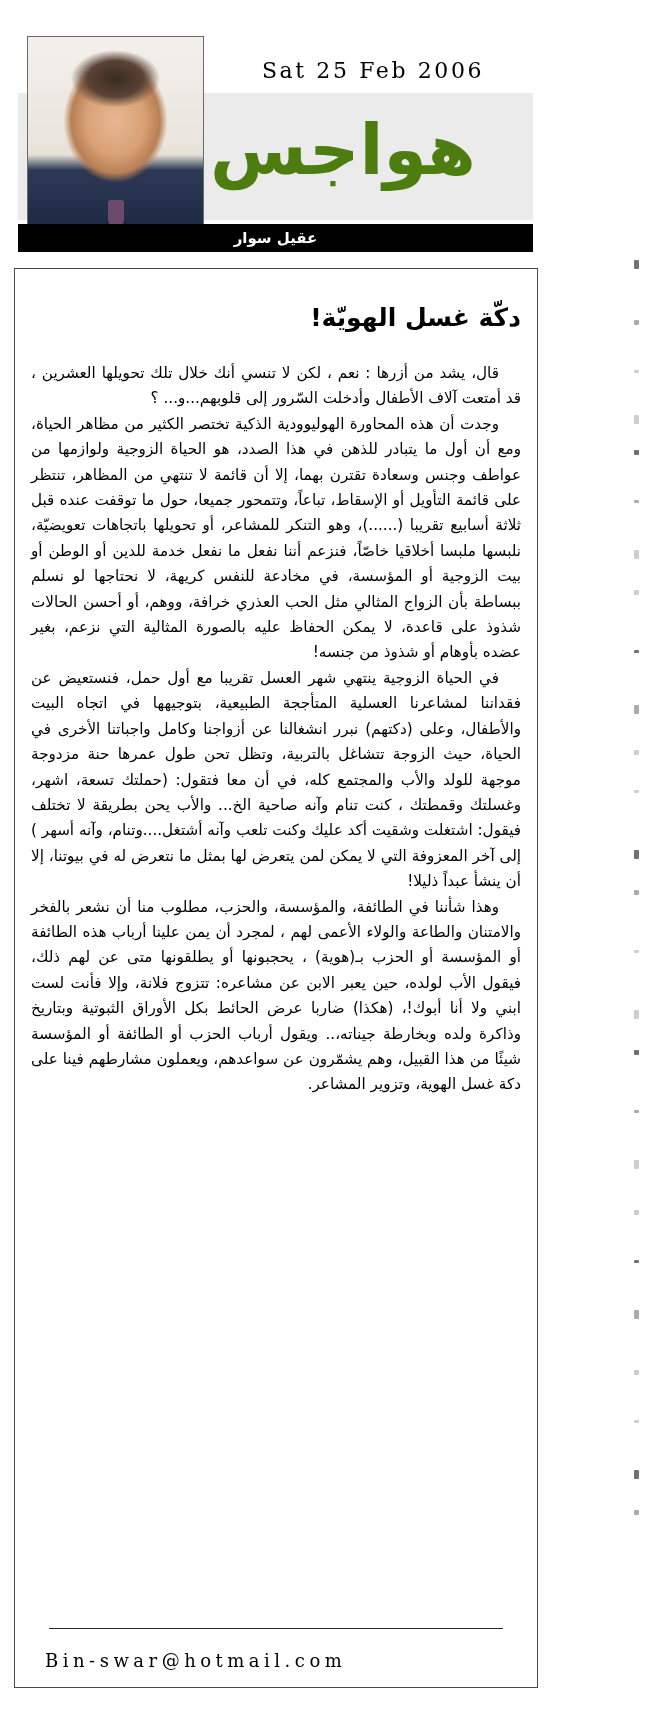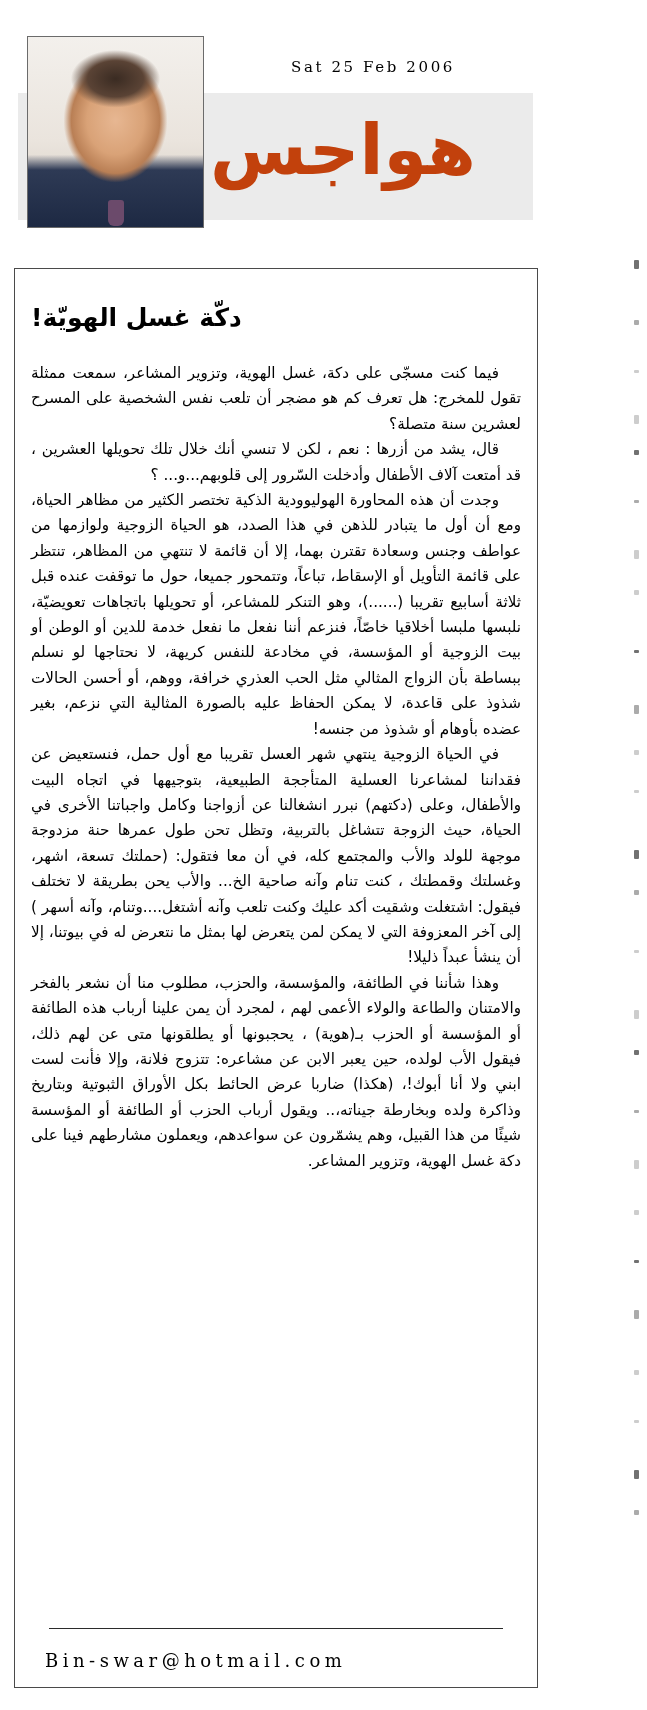--- a/index.html
+++ b/index.html
@@ -81,39 +81,39 @@
     border-radius: 3px 3px 6px 6px;
   }
 
   .masthead-date {
     position: absolute;
     left: 233px;
     top: 58px;
     width: 280px;
     text-align: center;
     font-family: "DejaVu Serif", "Liberation Serif", serif;
-    font-size: 15px;
+    font-size: 22px;
     letter-spacing: 2.6px;
     color: #000;
     white-space: nowrap;
   }
 
   .masthead-logo {
     position: absolute;
     left: 210px;
     top: 108px;
     width: 320px;
     text-align: left;
     direction: rtl;
     font-family: "DejaVu Sans", "Liberation Sans", sans-serif;
     font-weight: bold;
     font-size: 70px;
     line-height: 84px;
     letter-spacing: -1px;
-    color: #c2410c;
+    color: #4d7c0f;
     white-space: nowrap;
   }
 
   .byline-bar {
     position: absolute;
     left: 18px;
     top: 224px;
     width: 515px;
     height: 28px;
     background: #000000;
@@ -137,21 +137,21 @@
     top: 268px;
     width: 524px;
     height: 1420px;
     border: 1px solid #4a4a4a;
     background: #ffffff;
     box-sizing: border-box;
     padding: 18px 16px 0 16px;
   }
 
   .article-title {
-    text-align: left;
+    text-align: right;
     font-size: 25px;
     font-weight: bold;
     line-height: 34px;
     margin: 14px 0 26px 0;
     letter-spacing: -0.3px;
   }
 
   .article-body {
     font-size: 15.2px;
     line-height: 25.4px;
@@ -214,28 +214,30 @@
     <div class="masthead-band"></div>
 
     <div class="portrait-frame">
       <div class="portrait"></div>
     </div>
 
     <div class="masthead-date">Sat 25 Feb 2006</div>
 
     <div class="masthead-logo">هواجس</div>
 
+    <div class="byline-bar">
+      <div class="byline-text">عقيل سوار</div>
+    </div>
   </div>
 
   <div class="article-box">
 
     <h1 class="article-title">دكّة غسل الهويّة!</h1>
 
     <div class="article-body">
-      <p>فيما كنت مسجّى على دكة، غسل الهوية، وتزوير المشاعر، سمعت ممثلة تقول للمخرج: هل تعرف كم هو مضجر أن تلعب نفس الشخصية على المسرح لعشرين سنة متصلة؟</p>
       <p>قال، يشد من أزرها : نعم ، لكن لا تنسي أنك خلال تلك تحويلها العشرين ، قد أمتعت آلاف الأطفال وأدخلت السّرور إلى قلوبهم...و... ؟</p>
       <p>وجدت أن هذه المحاورة الهوليوودية الذكية تختصر الكثير من مظاهر الحياة، ومع أن أول ما يتبادر للذهن في هذا الصدد، هو الحياة الزوجية ولوازمها من عواطف وجنس وسعادة تقترن بهما، إلا أن قائمة لا تنتهي من المظاهر، تنتظر على قائمة التأويل أو الإسقاط، تباعاً، وتتمحور جميعا، حول ما توقفت عنده قبل ثلاثة أسابيع تقريبا (......)، وهو التنكر للمشاعر، أو تحويلها باتجاهات تعويضيّة، نلبسها ملبسا أخلاقيا خاصّاً، فنزعم أننا نفعل ما نفعل خدمة للدين أو الوطن أو بيت الزوجية أو المؤسسة، في مخادعة للنفس كريهة، لا نحتاجها لو نسلم ببساطة بأن الزواج المثالي مثل الحب العذري خرافة، ووهم، أو أحسن الحالات شذوذ على قاعدة، لا يمكن الحفاظ عليه بالصورة المثالية التي نزعم، بغير عضده بأوهام أو شذوذ من جنسه!</p>
       <p>في الحياة الزوجية ينتهي شهر العسل تقريبا مع أول حمل، فنستعيض عن فقداننا لمشاعرنا العسلية المتأججة الطبيعية، بتوجيهها في اتجاه البيت والأطفال، وعلى (دكتهم) نبرر انشغالنا عن أزواجنا وكامل واجباتنا الأخرى في الحياة، حيث الزوجة تتشاغل بالتربية، وتظل تحن طول عمرها حنة مزدوجة موجهة للولد والأب والمجتمع كله، في أن معا فتقول: (حملتك تسعة، اشهر، وغسلتك وقمطتك ، كنت تنام وآنه صاحية الخ... والأب يحن بطريقة لا تختلف فيقول: اشتغلت وشقيت أكد عليك وكنت تلعب وآنه أشتغل....وتنام، وآنه أسهر ) إلى آخر المعزوفة التي لا يمكن لمن يتعرض لها بمثل ما نتعرض له في بيوتنا، إلا أن ينشأ عبداً ذليلا!</p>
       <p>وهذا شأننا في الطائفة، والمؤسسة، والحزب، مطلوب منا أن نشعر بالفخر والامتنان والطاعة والولاء الأعمى لهم ، لمجرد أن يمن علينا أرباب هذه الطائفة أو المؤسسة أو الحزب بـ(هوية) ، يحجبونها أو يطلقونها متى عن لهم ذلك، فيقول الأب لولده، حين يعبر الابن عن مشاعره: تتزوج فلانة، وإلا فأنت لست ابني ولا أنا أبوك!، (هكذا) ضاربا عرض الحائط بكل الأوراق الثبوتية وبتاريخ وذاكرة ولده وبخارطة جيناته،.. ويقول أرباب الحزب أو الطائفة أو المؤسسة شيئًا من هذا القبيل، وهم يشمّرون عن سواعدهم، ويعملون مشارطهم فينا على دكة غسل الهوية، وتزوير المشاعر.</p>
     </div>
 
     <div class="footer-rule"></div>
 
     <div class="footer-email">Bin-swar@hotmail.com</div>
   </div>

